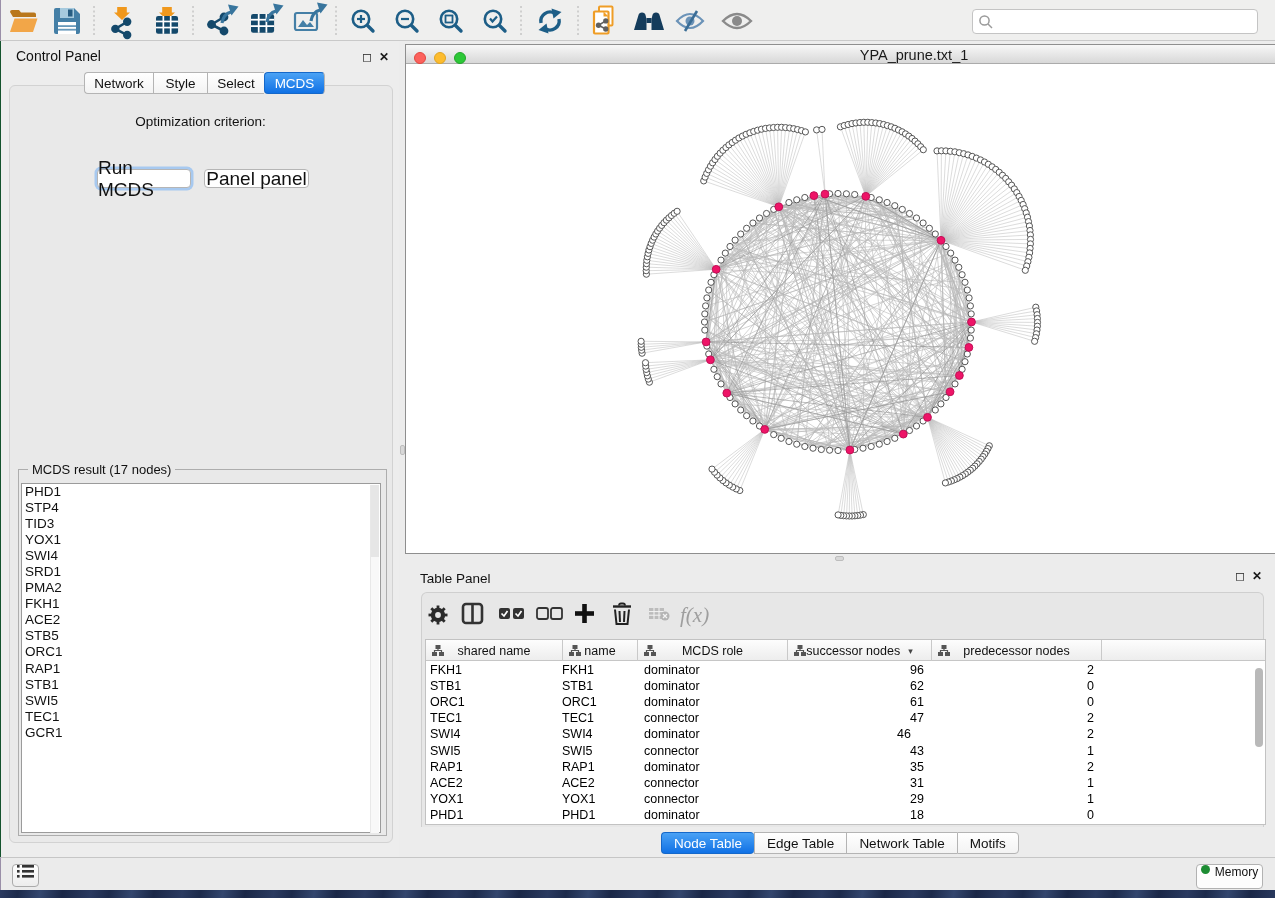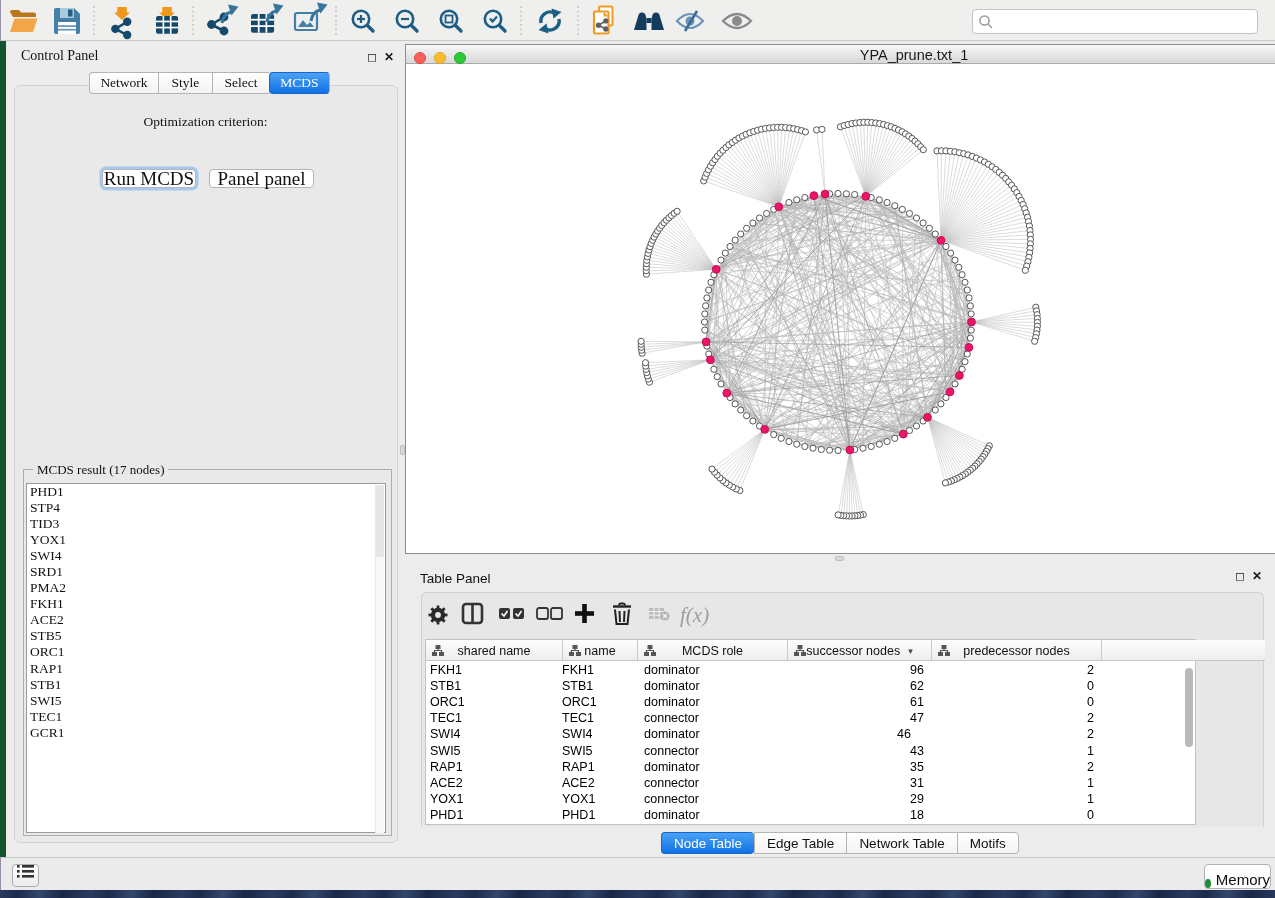--- a/index.html
+++ b/index.html
@@ -6,21 +6,21 @@
 .abs { position:absolute; }
 
 
 #toolbar { left:0; top:0; width:1275px; height:41px; background:#efefee;
   border-bottom:1px solid #c9c9c9; border-left:1px solid #9a8fa8; }
 #searchbox { left:972px; top:9px; width:286px; height:25px; background:#fff;
   border:1px solid #c4c4c4; border-radius:4px; }
 
 
 #cpanel { left:0; top:41px; width:399px; height:816px; background:#ededed;
-  border-left:6px solid #14532d;font-family:Liberation Serif, serif; }
+  border-left:1px solid #14532d; }
 #cp-title { left:15px; top:7px; width:200px; font-size:14px; color:#111; }
 .winbtn { color:#1a1a1a; font-size:12px; }
 #cp-content { left:8px; top:44px; width:384px; height:758px; background:#e9e9e9;
   border:1px solid #d2d2d2; border-radius:6px; }
 
 
 .seg { display:flex; height:22px; font-size:13.5px; }
 .seg .t { background:linear-gradient(#ffffff,#f3f3f3); border:1px solid #b4b4b4; border-right:none;
   color:#111; display:flex; align-items:center; justify-content:center; }
 .seg .t:first-child { border-radius:4px 0 0 4px; }
@@ -59,40 +59,40 @@
 .light { position:absolute; top:7px; width:12px; height:12px; border-radius:50%; }
 
 
 #hdivider { left:405px; top:554px; width:870px; height:9px; background:#ececec; }
 
 
 #tpanel { left:405px; top:563px; width:870px; height:294px; background:#ececec; }
 #tp-title { left:15px; top:8px; font-size:13.5px; color:#111; }
 #tp-box { left:16px; top:29px; width:843px; height:235px; background:#e7e7e7;
   border:1px solid #cfcfcf; border-radius:6px 6px 0 0; border-bottom:none; }
-#tp-table { left:3px; top:46px; width:771px; height:186px; background:#fff; border:1px solid #c2c2c2; }
+#tp-table { left:3px; top:46px; width:841px; height:186px; background:#fff; border:1px solid #c2c2c2; }
 #tp-headrow { left:0; top:0; width:839px; height:21px;
   background:linear-gradient(#fdfdfd,#ededed); border-bottom:1px solid #c6c6c6; }
 .hcell { position:absolute; top:0; height:21px; border-right:1px solid #c9c9c9;
   font-size:12.5px; color:#111; display:flex; align-items:center; justify-content:center; }
 .rowtxt { position:absolute; font-size:12.5px; color:#000; height:16.1px; line-height:16.1px; }
 #tp-sb { right:2px; top:28px; width:8px; height:79px; }
 #tp-thumb { position:absolute; left:0; top:0; width:8px; height:79px; background:#b9b9b9; border-radius:4px; }
 
 #tbl-tabs { left:256px; top:269px; }
 #tbl-tabs .t { padding:0 12px; }
 
 
 #statusbar { left:0px; top:857px; width:1275px; height:33px; background:#ebebeb;
   border-top:1px solid #c6c6c6; border-left:1px solid #9a8fa8; }
 #sb-left { left:12px; top:864px; width:27px; height:23px; background:linear-gradient(#ffffff,#ececec);
   border:1px solid #ababab; border-radius:4px; }
 #sb-mem { left:1196px; top:864px; width:67px; height:25px; background:#fdfdfd;
-  border:1px solid #b2b2b2; border-radius:4px; font-size:15px; color:#111;
-  display:flex; align-items:flex-end; justify-content:center; gap:5px;margin-left:8px; }
+  border:1px solid #b2b2b2; border-radius:4px; font-size:12px; color:#111;
+  display:flex; align-items:flex-start; justify-content:center; gap:5px; }
 #desktop { left:0; top:890px; width:1275px; height:8px;
   background:repeating-linear-gradient(100deg,#2a3a60 0px,#1c2a4b 18px,#33466e 40px,#1a2747 62px,#2a3a60 90px); }
 </style></head>
 <body>
 <div id="toolbar" class="abs"></div>
 <svg class="abs" style="left:0;top:0" width="1275" height="41" viewBox="0 0 1275 41">
 <g>
 
 <g transform="translate(10,9)">
 <path d="M0 3 Q0 1 2 1 L9 1 L11 3.5 L24 3.5 Q26 3.5 26 5.5 L26 8 L3 8 Z" fill="#b9771c"></path>

